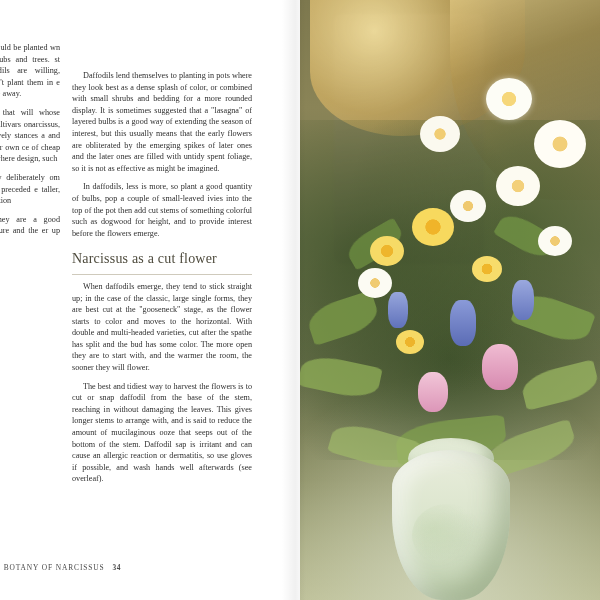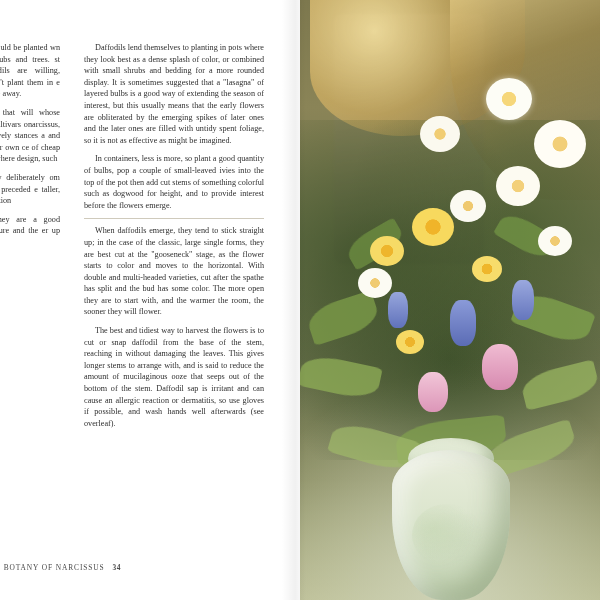--- a/index.html
+++ b/index.html
@@ -45,22 +45,23 @@
     font-size: 8.2px;
     line-height: 11.6px;
     text-align: justify;
     color: #2f2f2f;
   }
   .col-left {
     left: -60px;   
     width: 120px;
   }
   .col-right {
-    left: 84px;
+    left: 72px;
     width: 180px;
+    margin-top: 28px;
   }
   .col p {
     margin: 0 0 7px 0;
     text-indent: 11px;
   }
   .col p.noindent {
     text-indent: 0;
   }
   .heading-sub {
     font-size: 14px;
@@ -236,22 +237,23 @@
 
       <div class="col col-left">
         <p class="noindent">rance of spring hould be planted wn across lawns shrubs and trees. st display, it is dils are willing, photosynthesize n't plant them in e mown before cade away.</p>
         <p class="noindent">r in light ivars that will whose foliage is sider cultivars onarcissus, nture such rly lovely stances a and produce the e your own ce of cheap random, uations where design, such</p>
         <p class="noindent">s flower at y by deliberately om each other so be preceded e taller, later ete the transition</p>
         <p class="noindent">oublesome in they are a good rounding plants ture and the er up even quite</p>
       </div>
 
       <div class="col col-right">
         <p>Daffodils lend themselves to planting in pots where they look best as a dense splash of color, or combined with small shrubs and bedding for a more rounded display. It is sometimes suggested that a "lasagna" of layered bulbs is a good way of extending the season of interest, but this usually means that the early flowers are obliterated by the emerging spikes of later ones and the later ones are filled with untidy spent foliage, so it is not as effective as might be imagined.</p>
-        <p>In containers, less is more, so plant a good quantity of bulbs, pop a couple of small-leaved ivies into the top of the pot then add cut stems of something colorful such as dogwood for height, and to provide interest before the flowers emerge.</p>
-
+        <p>In daffodils, less is more, so plant a good quantity of bulbs, pop a couple of small-leaved ivies into the top of the pot then add cut stems of something colorful such as dogwood for height, and to provide interest before the flowers emerge.</p>
+
+        <div class="heading-sub">Narcissus as a cut flower</div>
         <hr class="rule">
 
         <p>When daffodils emerge, they tend to stick straight up; in the case of the classic, large single forms, they are best cut at the "gooseneck" stage, as the flower starts to color and moves to the horizontal. With double and multi-headed varieties, cut after the spathe has split and the bud has some color. The more open they are to start with, and the warmer the room, the sooner they will flower.</p>
         <p>The best and tidiest way to harvest the flowers is to cut or snap daffodil from the base of the stem, reaching in without damaging the leaves. This gives longer stems to arrange with, and is said to reduce the amount of mucilaginous ooze that seeps out of the bottom of the stem. Daffodil sap is irritant and can cause an allergic reaction or dermatitis, so use gloves if possible, and wash hands well afterwards (see overleaf).</p>
       </div>
 
     </div>
 
     <div class="footer">
       <span>STORY AND BOTANY OF NARCISSUS</span><span class="pageno">34</span>

